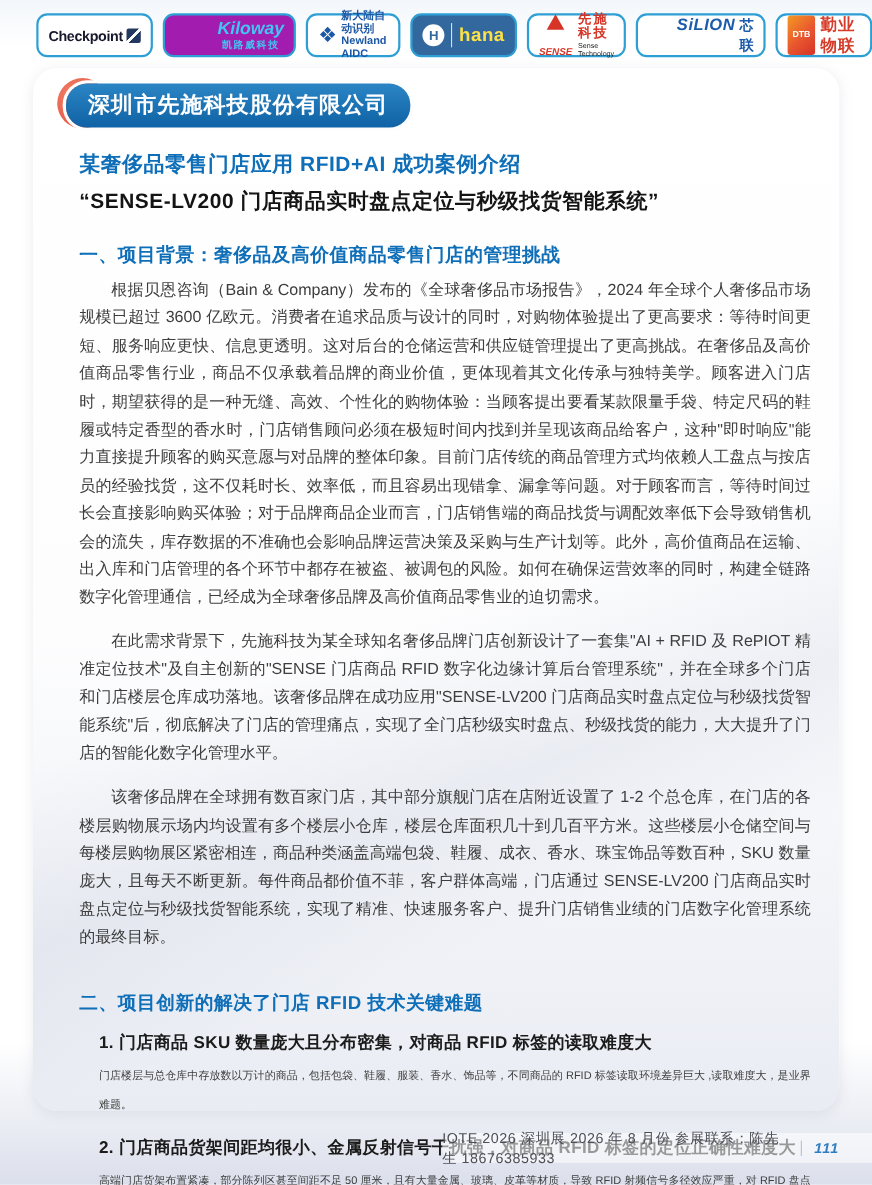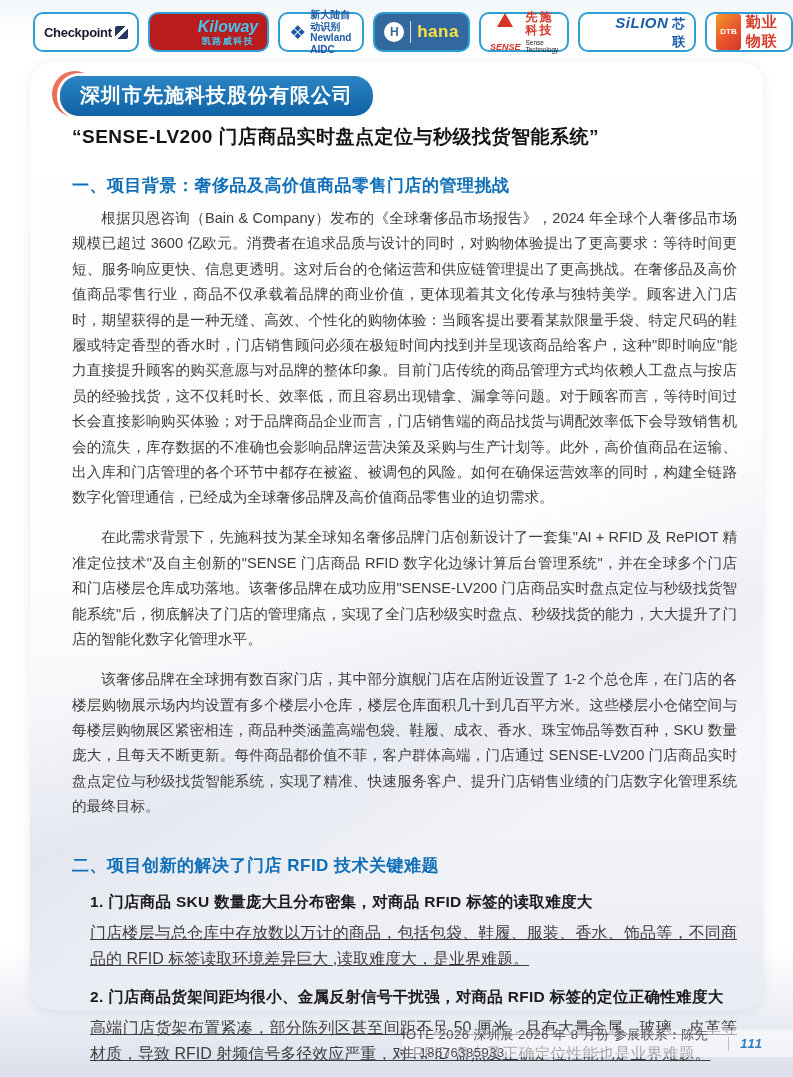--- a/index.html
+++ b/index.html
@@ -5,21 +5,21 @@
   html,body{margin:0;padding:0;}
   body{
     width:793px;height:1077px;position:relative;overflow:hidden;
     font-family:"Liberation Sans","DejaVu Sans",sans-serif;
     background:linear-gradient(180deg,#f3f7fb 0%,#ffffff 4%,#ffffff 88%,#dbdfeb 100%);
   }
   
   .logo-strip{position:absolute;top:12px;left:33px;display:flex;gap:9px;align-items:stretch;}
   .chip{height:40px;border:2px solid #2e9fd4;border-radius:10px;background:#fff;
         display:flex;align-items:center;justify-content:center;padding:0 9px;box-sizing:border-box;}
-  .chip.dark{background:#b91c1c;padding-left:48px;}
+  .chip.dark{background:#a21caf;padding-left:48px;}
   .chip.blue{background:#33689e;}
   .cp-text{font-size:13px;font-weight:bold;color:#16182b;letter-spacing:-0.3px;}
   .cp-ic{width:13px;height:13px;margin-left:3px;border-radius:2px;
          background:linear-gradient(135deg,#24395f 42%,#ffffff 42%,#ffffff 58%,#24395f 58%);}
   .kw{display:flex;flex-direction:column;align-items:center;line-height:1;}
   .kw-main{color:#41c6f2;font-weight:900;font-style:italic;font-size:16px;}
   .kw-sub{color:#41c6f2;font-size:9px;font-weight:bold;letter-spacing:1.5px;margin-top:2px;}
   .nl{display:flex;align-items:center;gap:4px;}
   .nl-ic{color:#1c57a5;font-size:19px;line-height:1;}
   .nl-tx{display:flex;flex-direction:column;line-height:1.15;}
@@ -60,21 +60,21 @@
         color:#fff;font-size:20px;font-weight:bold;letter-spacing:1px;
         padding:6px 20px 7px 20px;border-radius:19px;box-shadow:0 0 0 3px #fdfdfe;}
   .title-blue{margin-top:20px;font-size:19px;font-weight:bold;color:#0e6eb8;letter-spacing:.5px;}
   .title-dark{margin-top:8px;font-size:19px;font-weight:bold;color:#141414;letter-spacing:.5px;}
   .sec-head{margin-top:24px;font-size:17px;font-weight:bold;color:#0e6eb8;letter-spacing:.5px;}
   .para{margin-top:9px;font-size:14.6px;line-height:25.4px;color:#3d3d3d;
         text-align:justify;text-indent:2em;}
   .sec2{margin-top:34px;}
   .items{margin-left:18px;}
   .item-title{margin-top:15px;font-size:15.5px;font-weight:bold;color:#1b1b1b;letter-spacing:.3px;}
-  .item-body{margin-top:7px;font-size:16px;line-height:26px;color:#3d3d3d;text-align:justify;text-decoration:underline;}
+  .item-body{margin-top:7px;font-size:10px;line-height:26px;color:#3d3d3d;text-align:justify;}
   
   .footer-band{position:absolute;left:402px;top:1030px;width:391px;height:27px;
         background:rgba(255,255,255,.55);border-radius:14px 0 0 14px;
         display:flex;align-items:center;justify-content:flex-end;padding-right:30px;box-sizing:border-box;gap:11px;}
   .footer-text{font-size:13px;color:#4d4f57;letter-spacing:.5px;}
   .footer-sep{width:1px;height:14px;background:#b9bfce;}
   .page-num{font-size:13px;font-weight:900;font-style:italic;color:#2f7dc0;letter-spacing:1px;}
 </style>
 </head>
 <body>
@@ -132,20 +132,21 @@
   </div>
 </div>
 
 <div class="card">
 
   <div class="badge-wrap">
     <span class="badge-circle"></span>
     <span class="badge-pill">深圳市先施科技股份有限公司</span>
   </div>
 
+  <div class="title-blue">某奢侈品零售门店应用 RFID+AI 成功案例介绍</div>
   <div class="title-dark">“SENSE-LV200 门店商品实时盘点定位与秒级找货智能系统”</div>
 
   <div class="sec-head">一、项目背景：奢侈品及高价值商品零售门店的管理挑战</div>
   <p class="para">根据贝恩咨询（Bain &amp; Company）发布的《全球奢侈品市场报告》，2024 年全球个人奢侈品市场规模已超过 3600 亿欧元。消费者在追求品质与设计的同时，对购物体验提出了更高要求：等待时间更短、服务响应更快、信息更透明。这对后台的仓储运营和供应链管理提出了更高挑战。在奢侈品及高价值商品零售行业，商品不仅承载着品牌的商业价值，更体现着其文化传承与独特美学。顾客进入门店时，期望获得的是一种无缝、高效、个性化的购物体验：当顾客提出要看某款限量手袋、特定尺码的鞋履或特定香型的香水时，门店销售顾问必须在极短时间内找到并呈现该商品给客户，这种"即时响应"能力直接提升顾客的购买意愿与对品牌的整体印象。目前门店传统的商品管理方式均依赖人工盘点与按店员的经验找货，这不仅耗时长、效率低，而且容易出现错拿、漏拿等问题。对于顾客而言，等待时间过长会直接影响购买体验；对于品牌商品企业而言，门店销售端的商品找货与调配效率低下会导致销售机会的流失，库存数据的不准确也会影响品牌运营决策及采购与生产计划等。此外，高价值商品在运输、出入库和门店管理的各个环节中都存在被盗、被调包的风险。如何在确保运营效率的同时，构建全链路数字化管理通信，已经成为全球奢侈品牌及高价值商品零售业的迫切需求。</p>
   <p class="para">在此需求背景下，先施科技为某全球知名奢侈品牌门店创新设计了一套集"AI + RFID 及 RePIOT 精准定位技术"及自主创新的"SENSE 门店商品 RFID 数字化边缘计算后台管理系统"，并在全球多个门店和门店楼层仓库成功落地。该奢侈品牌在成功应用"SENSE-LV200 门店商品实时盘点定位与秒级找货智能系统"后，彻底解决了门店的管理痛点，实现了全门店秒级实时盘点、秒级找货的能力，大大提升了门店的智能化数字化管理水平。</p>
   <p class="para">该奢侈品牌在全球拥有数百家门店，其中部分旗舰门店在店附近设置了 1-2 个总仓库，在门店的各楼层购物展示场内均设置有多个楼层小仓库，楼层仓库面积几十到几百平方米。这些楼层小仓储空间与每楼层购物展区紧密相连，商品种类涵盖高端包袋、鞋履、成衣、香水、珠宝饰品等数百种，SKU 数量庞大，且每天不断更新。每件商品都价值不菲，客户群体高端，门店通过 SENSE-LV200 门店商品实时盘点定位与秒级找货智能系统，实现了精准、快速服务客户、提升门店销售业绩的门店数字化管理系统的最终目标。</p>
 
   <div class="sec-head sec2">二、项目创新的解决了门店 RFID 技术关键难题</div>
   <div class="items">
     <div class="item-title">1.  门店商品 SKU 数量庞大且分布密集，对商品 RFID 标签的读取难度大</div>

